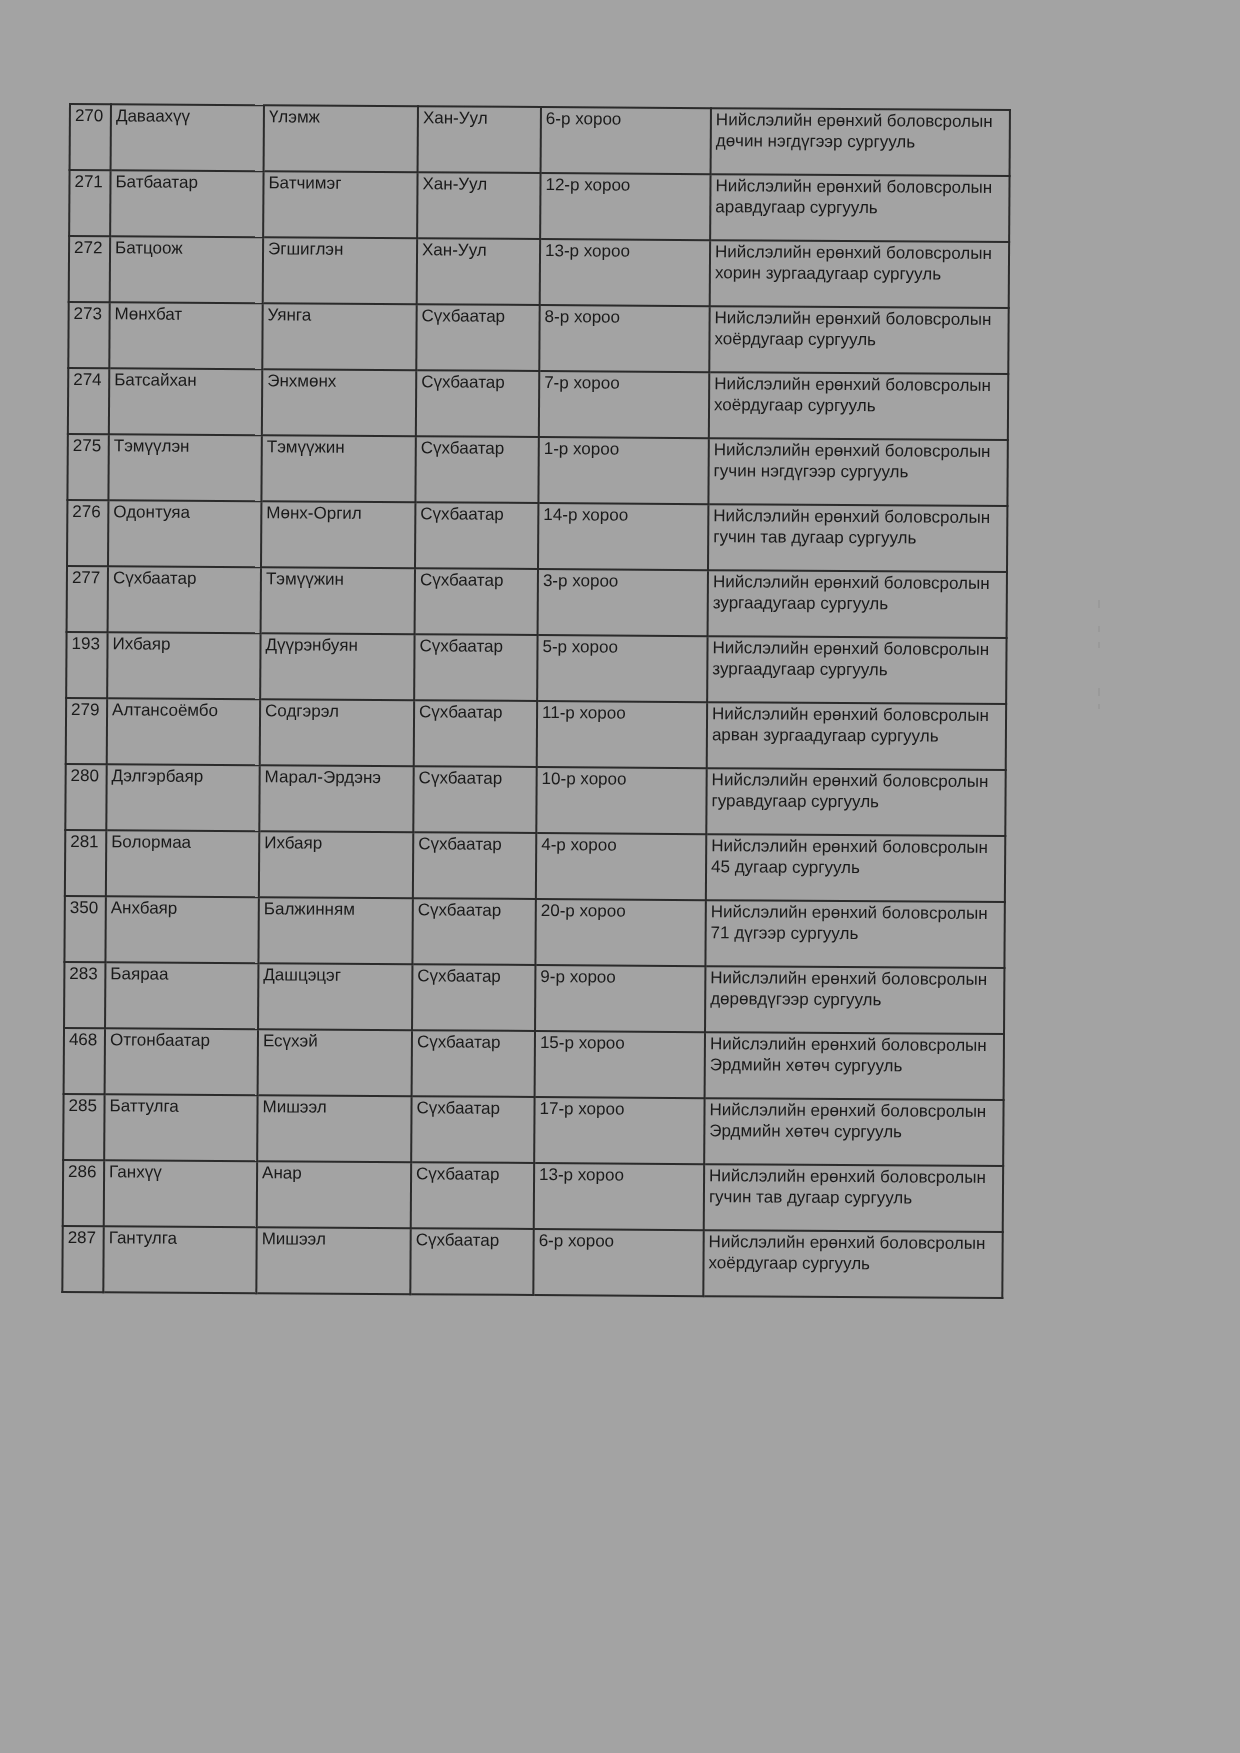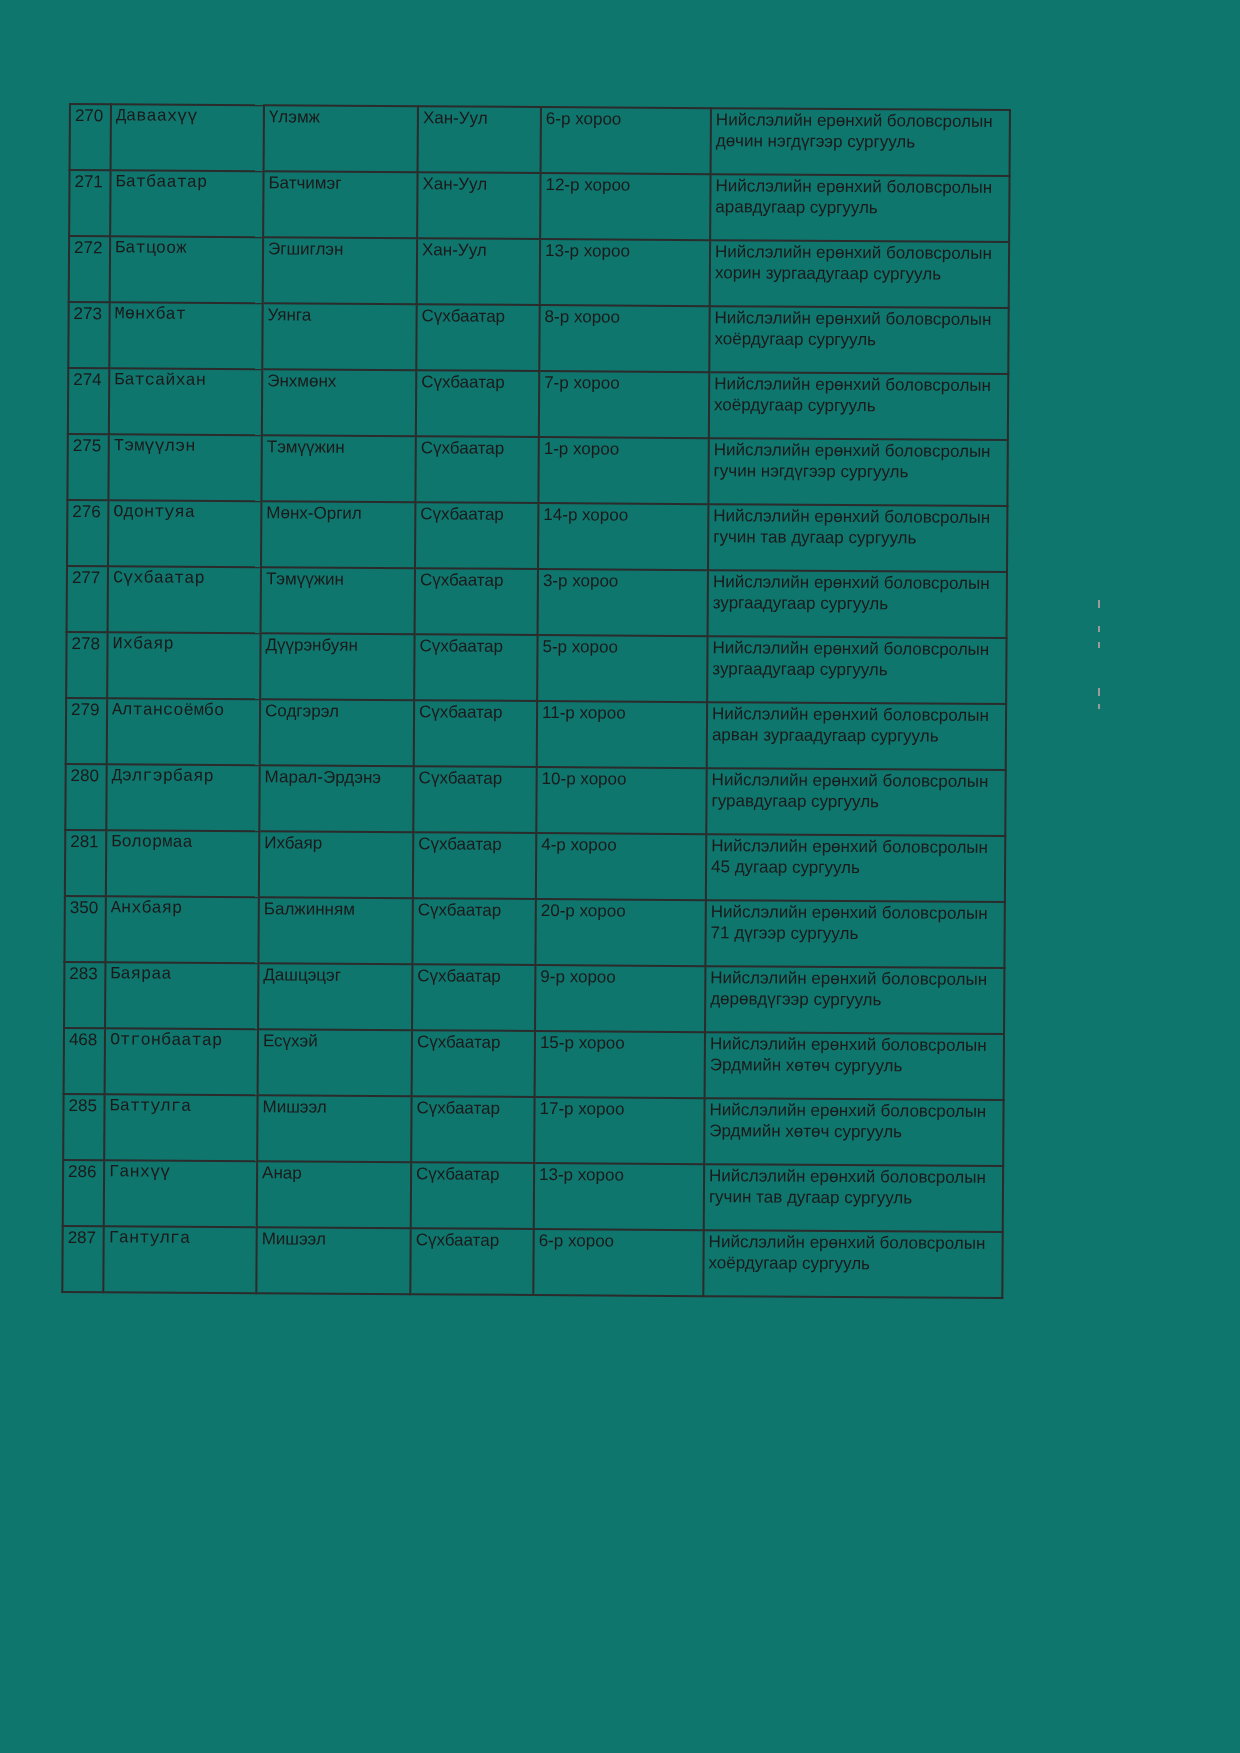--- a/index.html
+++ b/index.html
@@ -13,21 +13,21 @@
       position: relative;
       overflow: hidden;
       font-family: "Liberation Sans", sans-serif;
       color: #1a1a1a;
     }
     .page {
       position: absolute;
       left: 0; top: 0;
       width: 1240px;
       height: 1753px;
-      background: #0f766e;
+      background: #a3a3a3;
     }
     .table-wrap {
       position: absolute;
       left: 69px;
       top: 103px;
       width: 940px;
       transform: rotate(0.37deg);
       transform-origin: top left;
     }
     table.roster {
@@ -38,21 +38,21 @@
     table.roster td {
       border: 2px solid #2b2b2b;
       height: 66px;
       padding: 0 4px;
       font-size: 17px;
       line-height: 21px;
       vertical-align: top;
       box-sizing: border-box;
     }
     td.c-num { width: 41px; padding-top: 16px; padding-left: 3px; padding-right: 0; }
-    td.c-first { width: 153px; padding-top: 16px; font-family: Liberation Mono, monospace; }
+    td.c-first { width: 153px; padding-top: 16px; }
     td.c-last { width: 154px; padding-top: 18px; margin-top: 44px; }
     td.c-district { width: 123px; padding-top: 20px; margin-left: 36px; }
     td.c-khoroo { width: 170px; padding-top: 20px; }
     td.c-school { width: 299px; padding-top: 18px; padding-left: 6px; }
     .marks {
       position: absolute;
       left: 1096px;
       top: 600px;
       width: 6px;
       height: 120px;
@@ -153,21 +153,21 @@
             <td class="c-first"><span>Сүхбаатар</span></td>
             <td class="c-last"><span>Тэмүүжин</span></td>
             <td class="c-district"><span>Сүхбаатар</span></td>
             <td class="c-khoroo"><span>3-р хороо</span></td>
             <td class="c-school">
               <div>Нийслэлийн ерөнхий боловсролын</div>
               <div>зургаадугаар сургууль</div>
             </td>
           </tr>
           <tr>
-            <td class="c-num"><span>278</span></td>
+            <td class="c-num"><span>193</span></td>
             <td class="c-first"><span>Ихбаяр</span></td>
             <td class="c-last"><span>Дүүрэнбуян</span></td>
             <td class="c-district"><span>Сүхбаатар</span></td>
             <td class="c-khoroo"><span>5-р хороо</span></td>
             <td class="c-school">
               <div>Нийслэлийн ерөнхий боловсролын</div>
               <div>зургаадугаар сургууль</div>
             </td>
           </tr>
           <tr>

